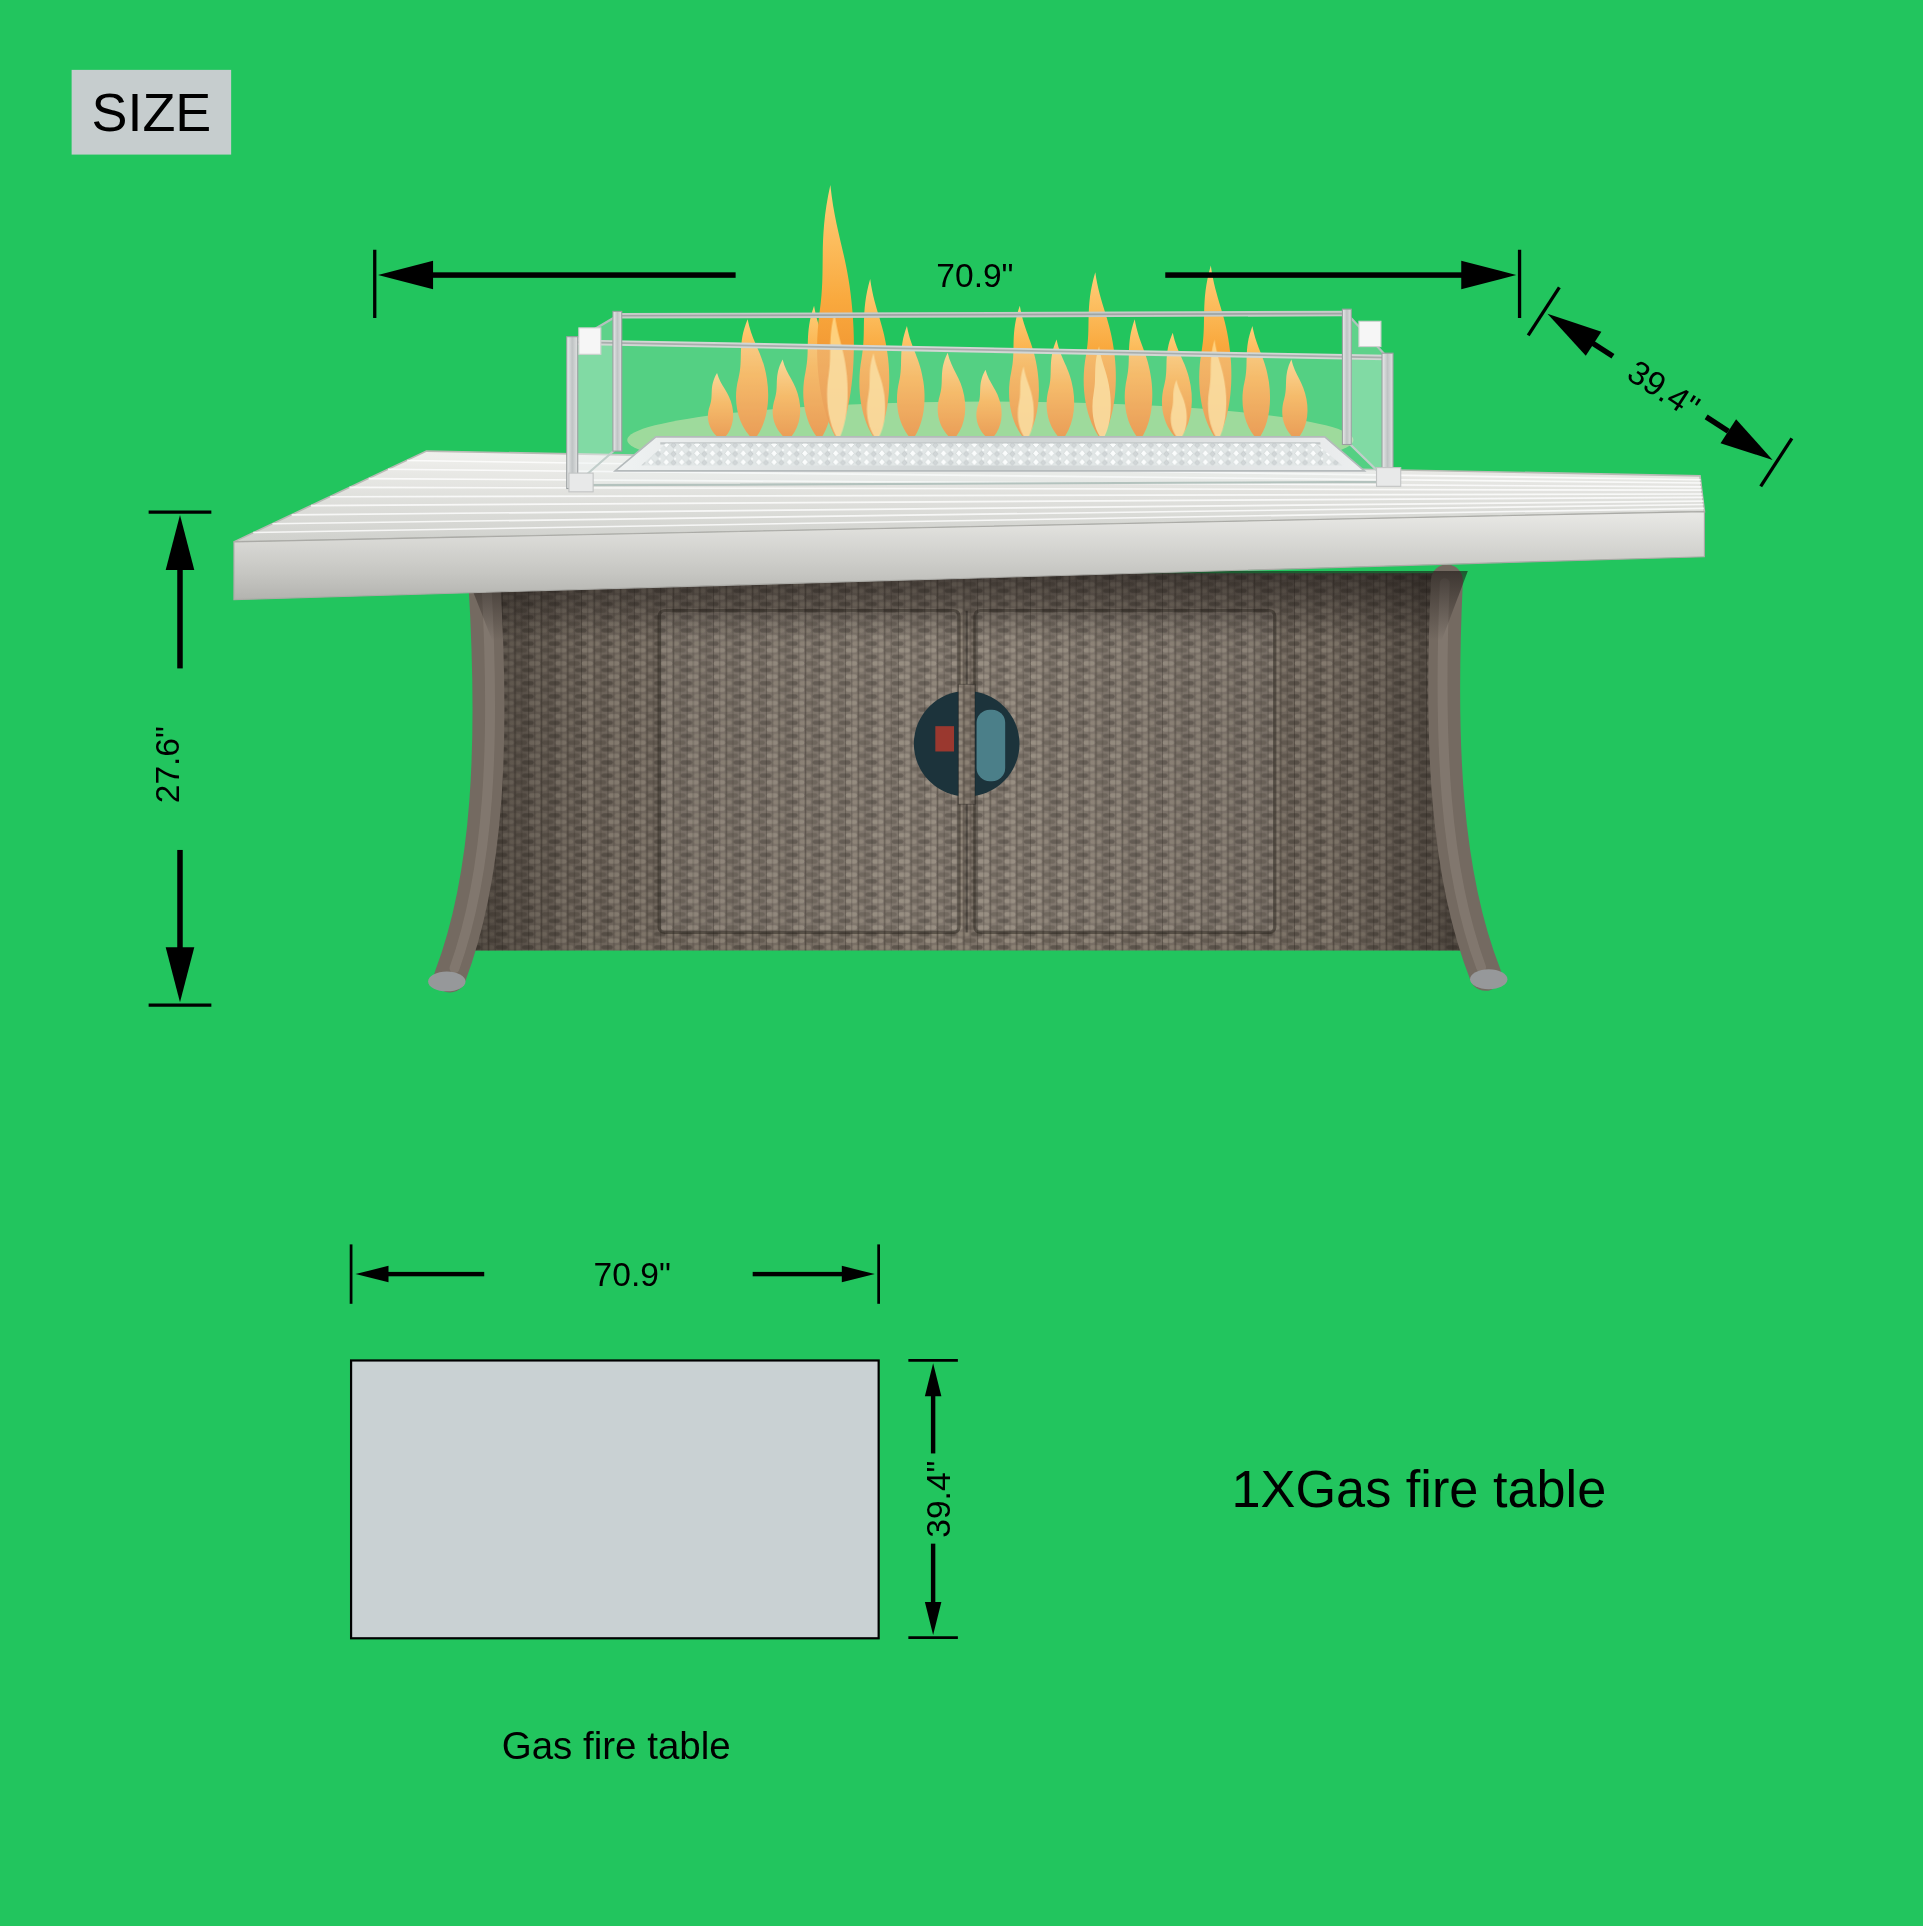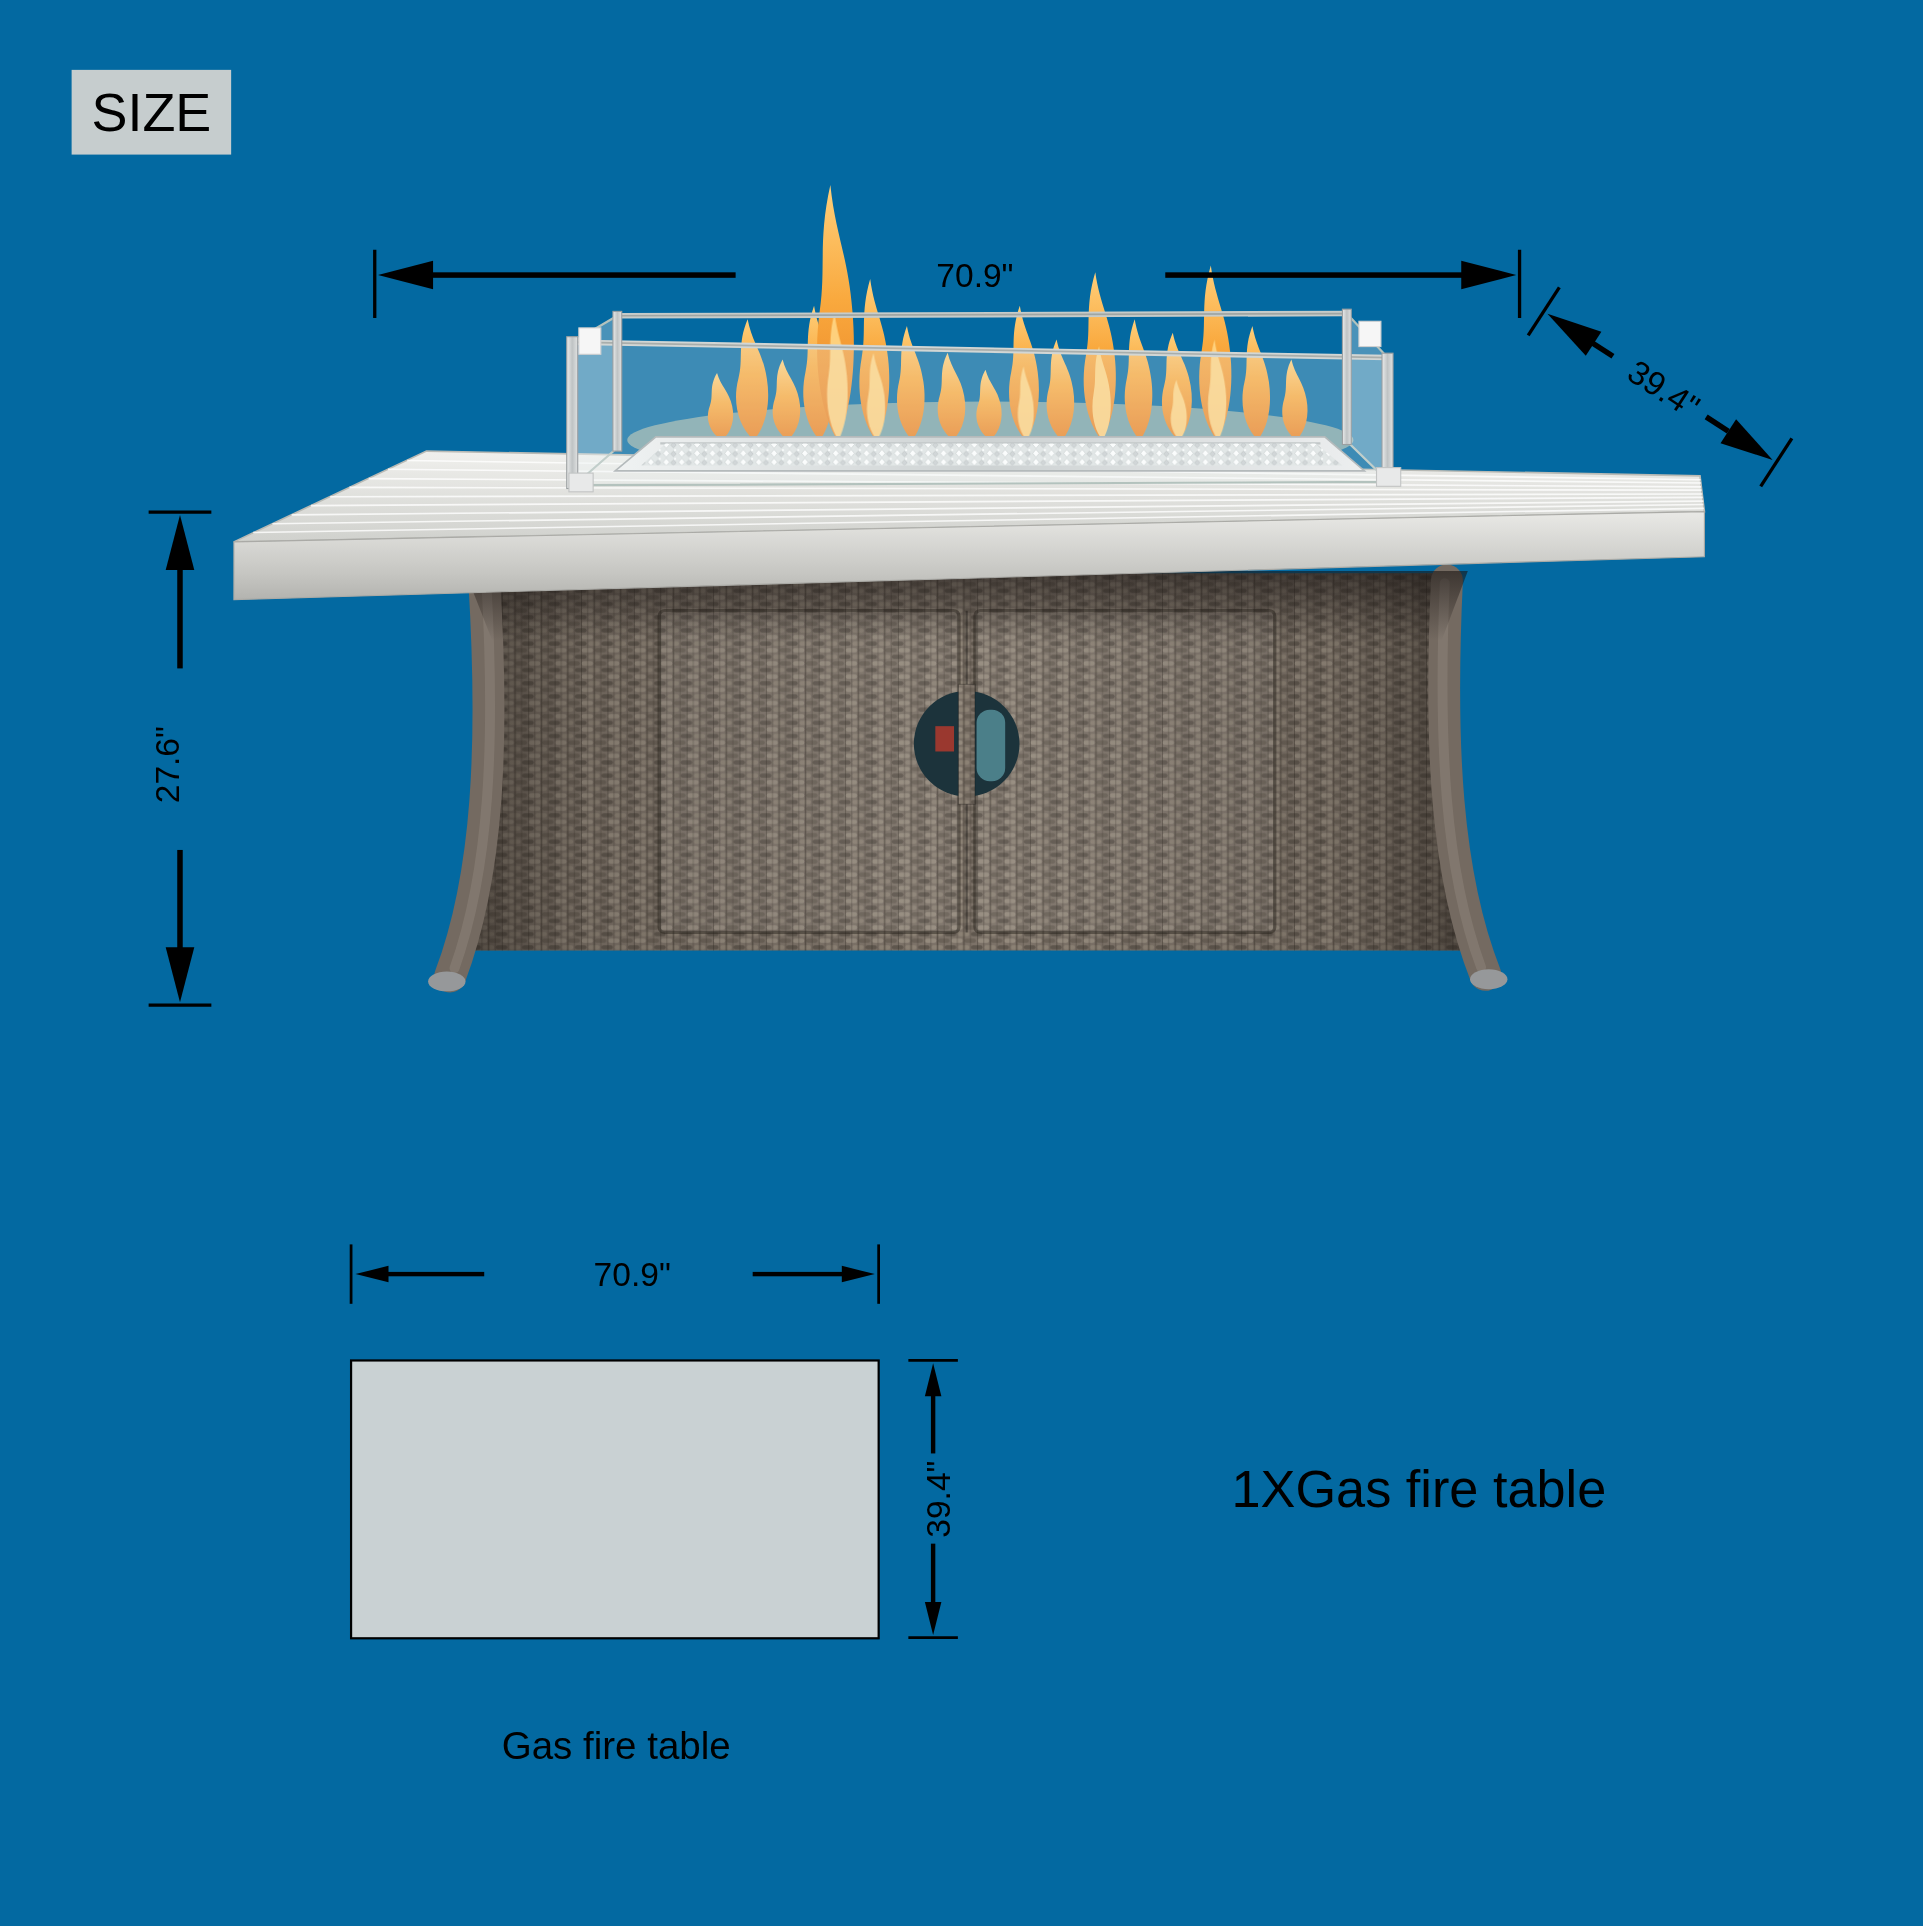--- a/index.html
+++ b/index.html
@@ -5,21 +5,21 @@
   html, body {
     margin: 0;
     padding: 0;
     background: #ffffff;
     font-family: "Liberation Sans", sans-serif;
   }
   #stage {
     position: relative;
     width: 1924px;
     height: 1926px;
-    background: #0369a1;
+    background: #22c55e;
     overflow: hidden;
   }
   #stage svg { position: absolute; left: 0; top: 0; }
   text { fill: #000000; }
 </style>
 </head>
 <body>
 
 <div id="stage">
 <svg width="1924" height="1926" viewBox="0 0 3497 3501" xmlns="http://www.w3.org/2000/svg">

